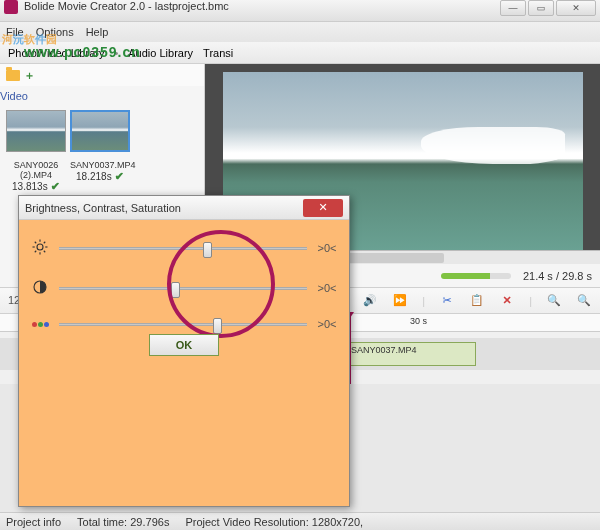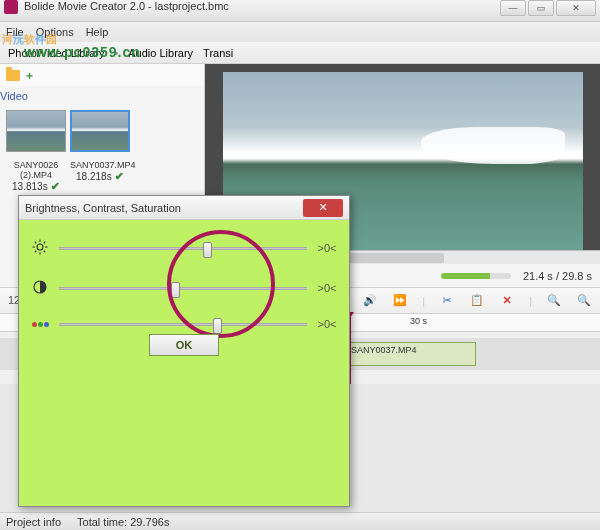--- a/index.html
+++ b/index.html
@@ -37,21 +37,21 @@
 .tl-tools .ticon { width: 16px; height: 16px; display:inline-flex; align-items:center; justify-content:center; }
 .timeline { height: 70px; background: #f0f0f0; position: relative; }
 .ruler { height: 18px; background: #fafafa; border-bottom: 1px solid #ccc; position: relative; }
 .ruler-label { position:absolute; left:410px; top:2px; font-size:9px; color:#333; }
 .playhead { position:absolute; top:0; left:350px; width:1px; height:70px; background:#a8185a; }
 .playhead::before { content:''; position:absolute; top:-2px; left:-4px; width:8px; height:6px; background:#a8185a; clip-path:polygon(0 0,100% 0,50% 100%); }
 .clip { position:absolute; top:28px; left:346px; width:130px; height:24px; background:#dce8c4; border:1px solid #8aa85a; font-size:9px; padding:2px 4px; color:#333; }
 .track-bg { position:absolute; top:24px; left:0; right:0; height:32px; background:#e0e0e0; }
 .statusbar { position:absolute; bottom:0; left:0; right:0; height:18px; background:linear-gradient(#f0f0f0,#e0e0e0); display:flex; align-items:center; padding:0 6px; gap:16px; color:#333; border-top:1px solid #ccc; font-size:10px; }
 
-.dialog { position:absolute; top:195px; left:18px; width:332px; height:312px; background:#bef264; border:1px solid #888; box-shadow:2px 2px 8px rgba(0,0,0,0.4); }
+.dialog { position:absolute; top:195px; left:18px; width:332px; height:312px; background:#fdba74; border:1px solid #888; box-shadow:2px 2px 8px rgba(0,0,0,0.4); }
 .dlg-title { height:24px; background:linear-gradient(#fafafa,#e5e5e5); display:flex; align-items:center; padding:0 6px; border-bottom:1px solid #ccc; }
 .dlg-title-text { flex:1; color:#333; }
 .dlg-close { width:40px; height:18px; background:#c94040; border-radius:2px; color:#fff; display:flex; align-items:center; justify-content:center; }
 .dlg-body { padding:18px 10px; position:relative; }
 .slider-row { display:flex; align-items:center; gap:8px; margin-bottom:20px; }
 .slider-icon { width:22px; text-align:center; }
 .slider-track { flex:1; height:3px; background:#c8c8c8; border:1px solid #aaa; border-right:none; border-left:none; position:relative; }
 .slider-thumb { position:absolute; top:-6px; width:9px; height:16px; background:linear-gradient(#f8f8f8,#d8d8d8); border:1px solid #888; border-radius:2px; }
 .slider-reset { width:24px; color:#555; text-align:center; }
 .circle-highlight { position:absolute; top:10px; left:148px; width:108px; height:108px; border:4px solid #a8185a; border-radius:50%; pointer-events:none; }
@@ -147,20 +147,21 @@
     <div class="ruler-label">30 s</div>
   </div>
   <div class="track-bg"></div>
   <div class="clip">SANY0037.MP4</div>
   <div class="playhead"></div>
 </div>
 
 <div class="statusbar">
   <span>Project info</span>
   <span><span>Total time:</span> <span>29.796s</span></span>
+  <span><span>Project Video Resolution:</span> <span>1280x720,</span></span>
 </div>
 
 <div class="dialog">
   <div class="dlg-title">
     <div class="dlg-title-text">Brightness, Contrast, Saturation</div>
     <div class="dlg-close">✕</div>
   </div>
   <div class="dlg-body">
     <div class="slider-row">
       <div class="slider-icon sun-icon">

